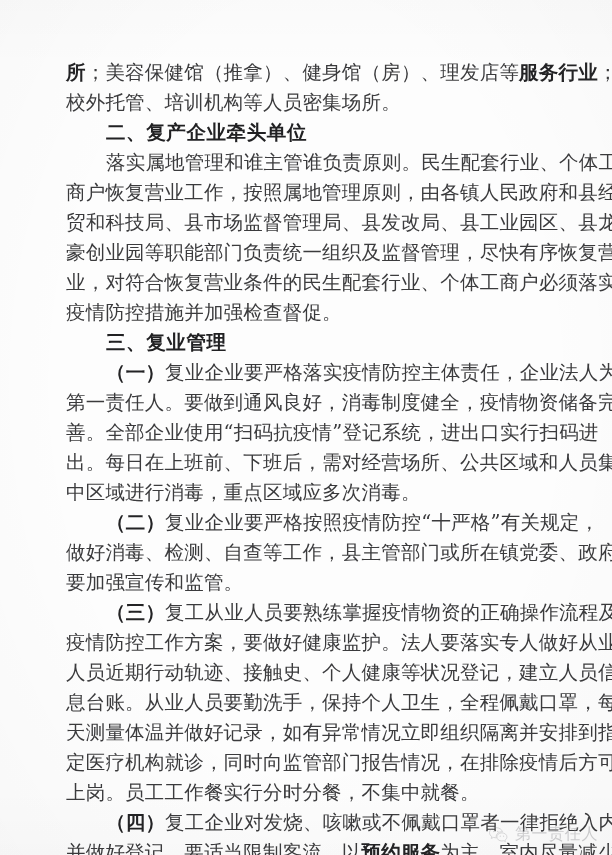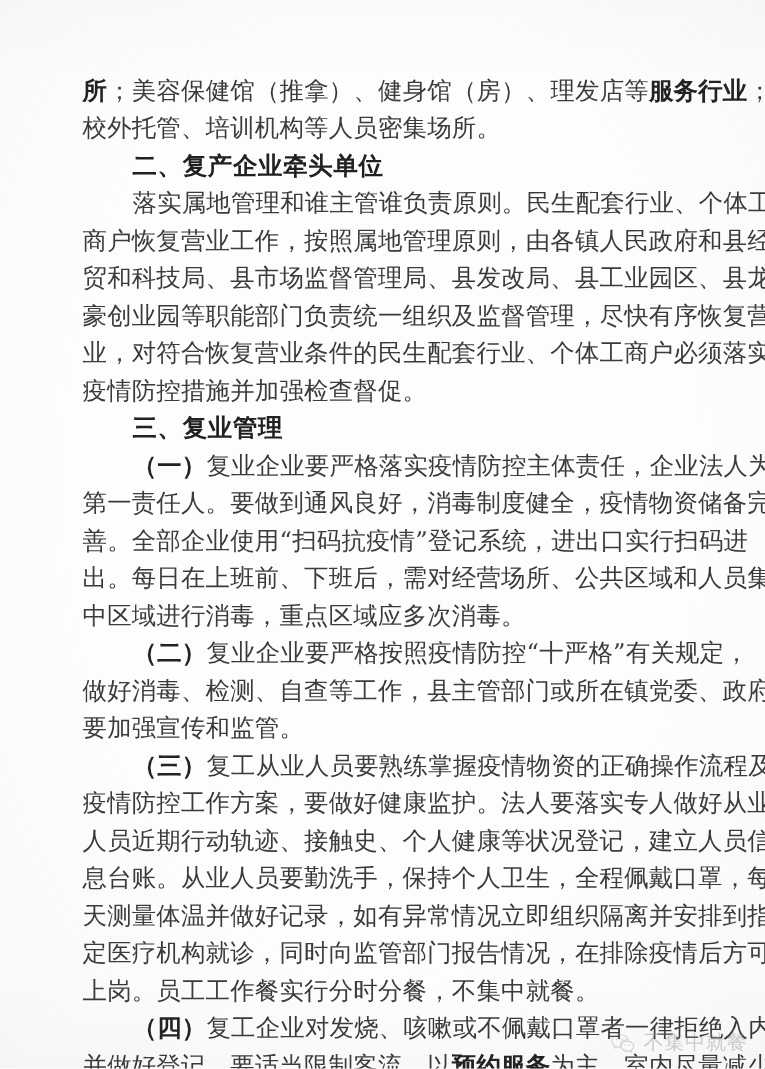--- a/index.html
+++ b/index.html
@@ -131,16 +131,16 @@
     <span>
       <svg class="wm-logo" viewBox="0 0 32 32" xmlns="http://www.w3.org/2000/svg" aria-hidden="true">
         <path d="M12.4 4.2C6.9 4.2 2.4 7.8 2.4 12.3c0 2.6 1.5 4.9 3.8 6.4l-0.9 2.9 3.3-1.7c1.2 0.3 2.4 0.5 3.8 0.5 0.3 0 0.6 0 0.9 0-0.2-0.6-0.3-1.3-0.3-2 0-4.2 4.1-7.6 9.2-7.6 0.3 0 0.7 0 1 0.1C22.3 7.1 17.9 4.2 12.4 4.2z" fill="none" stroke="#9a9a9e" stroke-width="1.4" stroke-linejoin="round"></path>
         <circle cx="9.1" cy="10.4" r="1.1" fill="#9a9a9e"></circle>
         <circle cx="15.6" cy="10.4" r="1.1" fill="#9a9a9e"></circle>
         <path d="M22.2 12.6c-4.5 0-8.1 2.9-8.1 6.5 0 3.6 3.6 6.5 8.1 6.5 1 0 2-0.2 2.9-0.4l2.8 1.4-0.8-2.4c1.9-1.2 3.2-3.1 3.2-5.1C30.3 15.5 26.7 12.6 22.2 12.6z" fill="none" stroke="#9a9a9e" stroke-width="1.4" stroke-linejoin="round"></path>
         <circle cx="19.6" cy="17.9" r="0.95" fill="#9a9a9e"></circle>
         <circle cx="24.9" cy="17.9" r="0.95" fill="#9a9a9e"></circle>
       </svg>
     </span>
-    <span class="wm-text">不集中就餐</span>
+    <span class="wm-text">第一责任人</span>
   </div>
 
 </div>
 
 </body></html>

